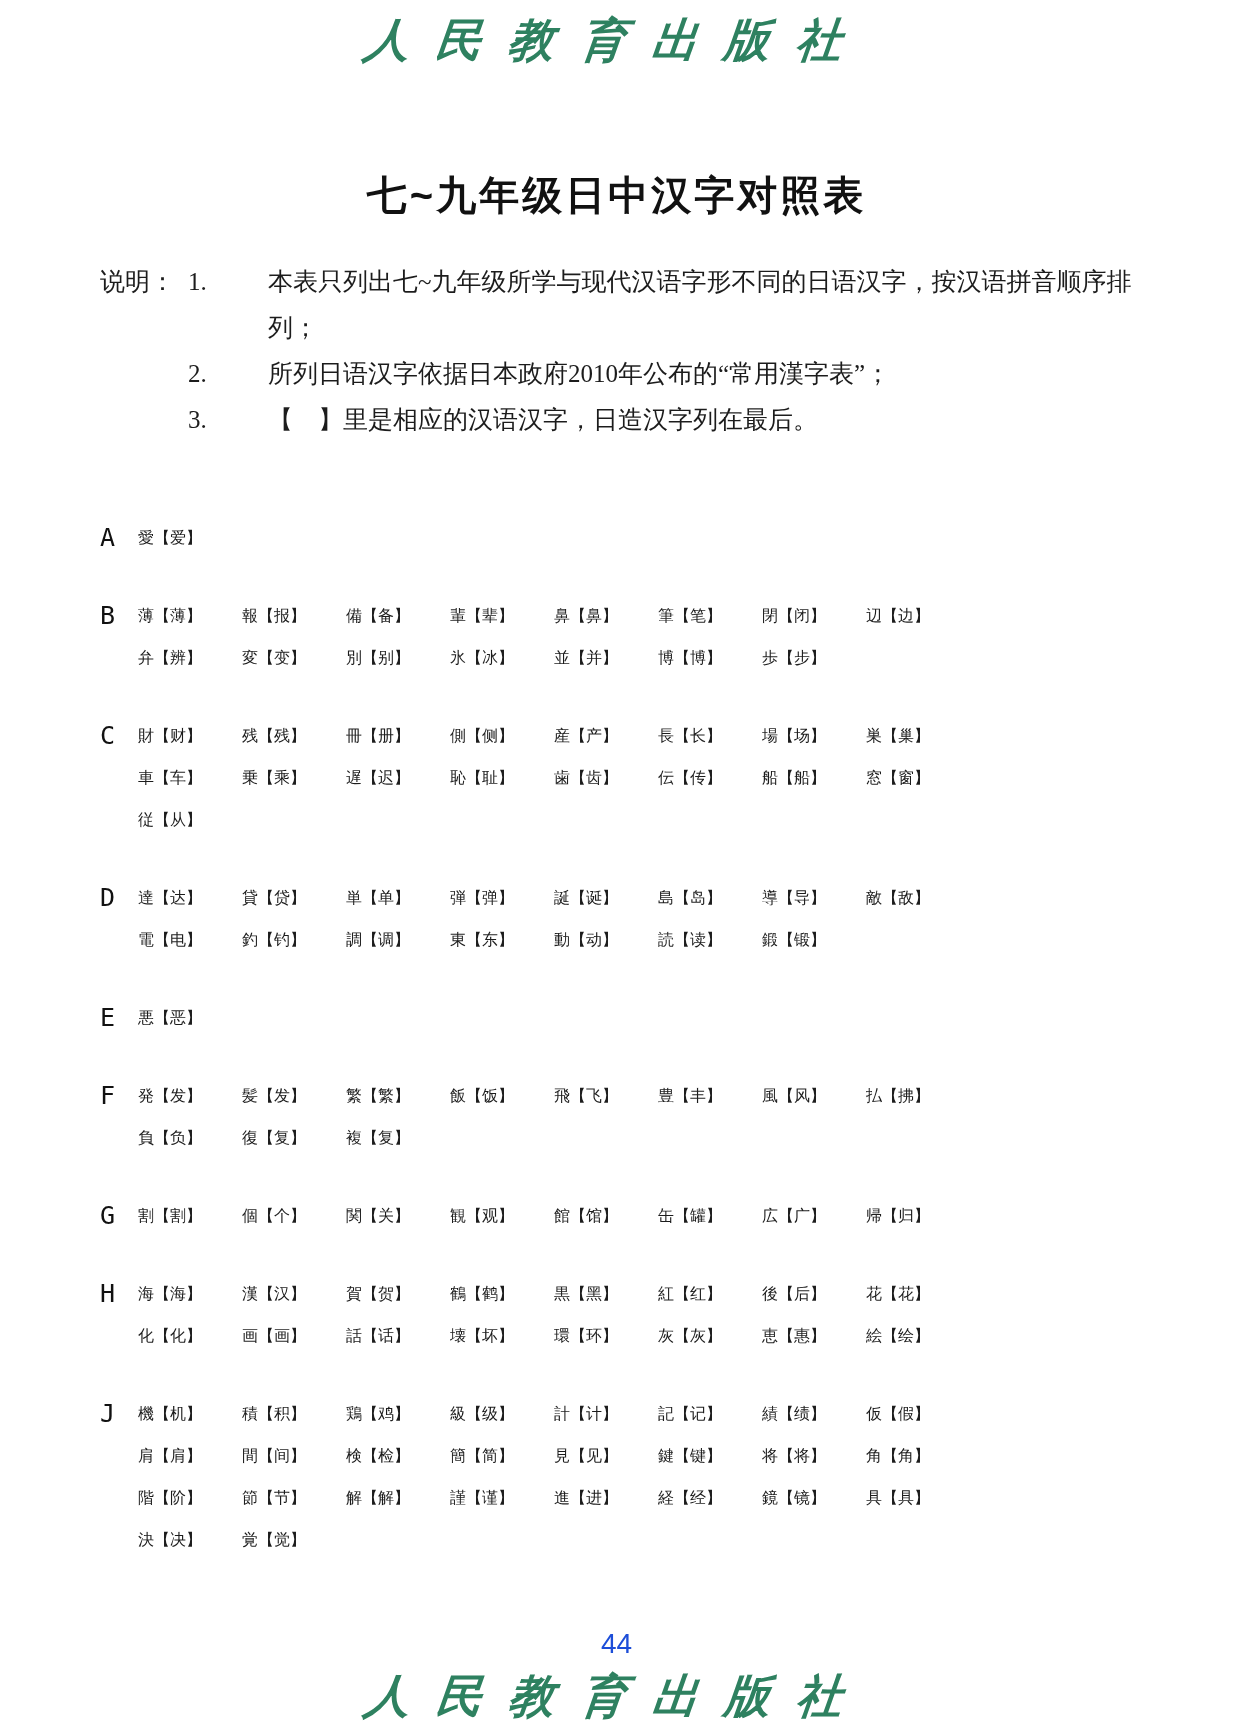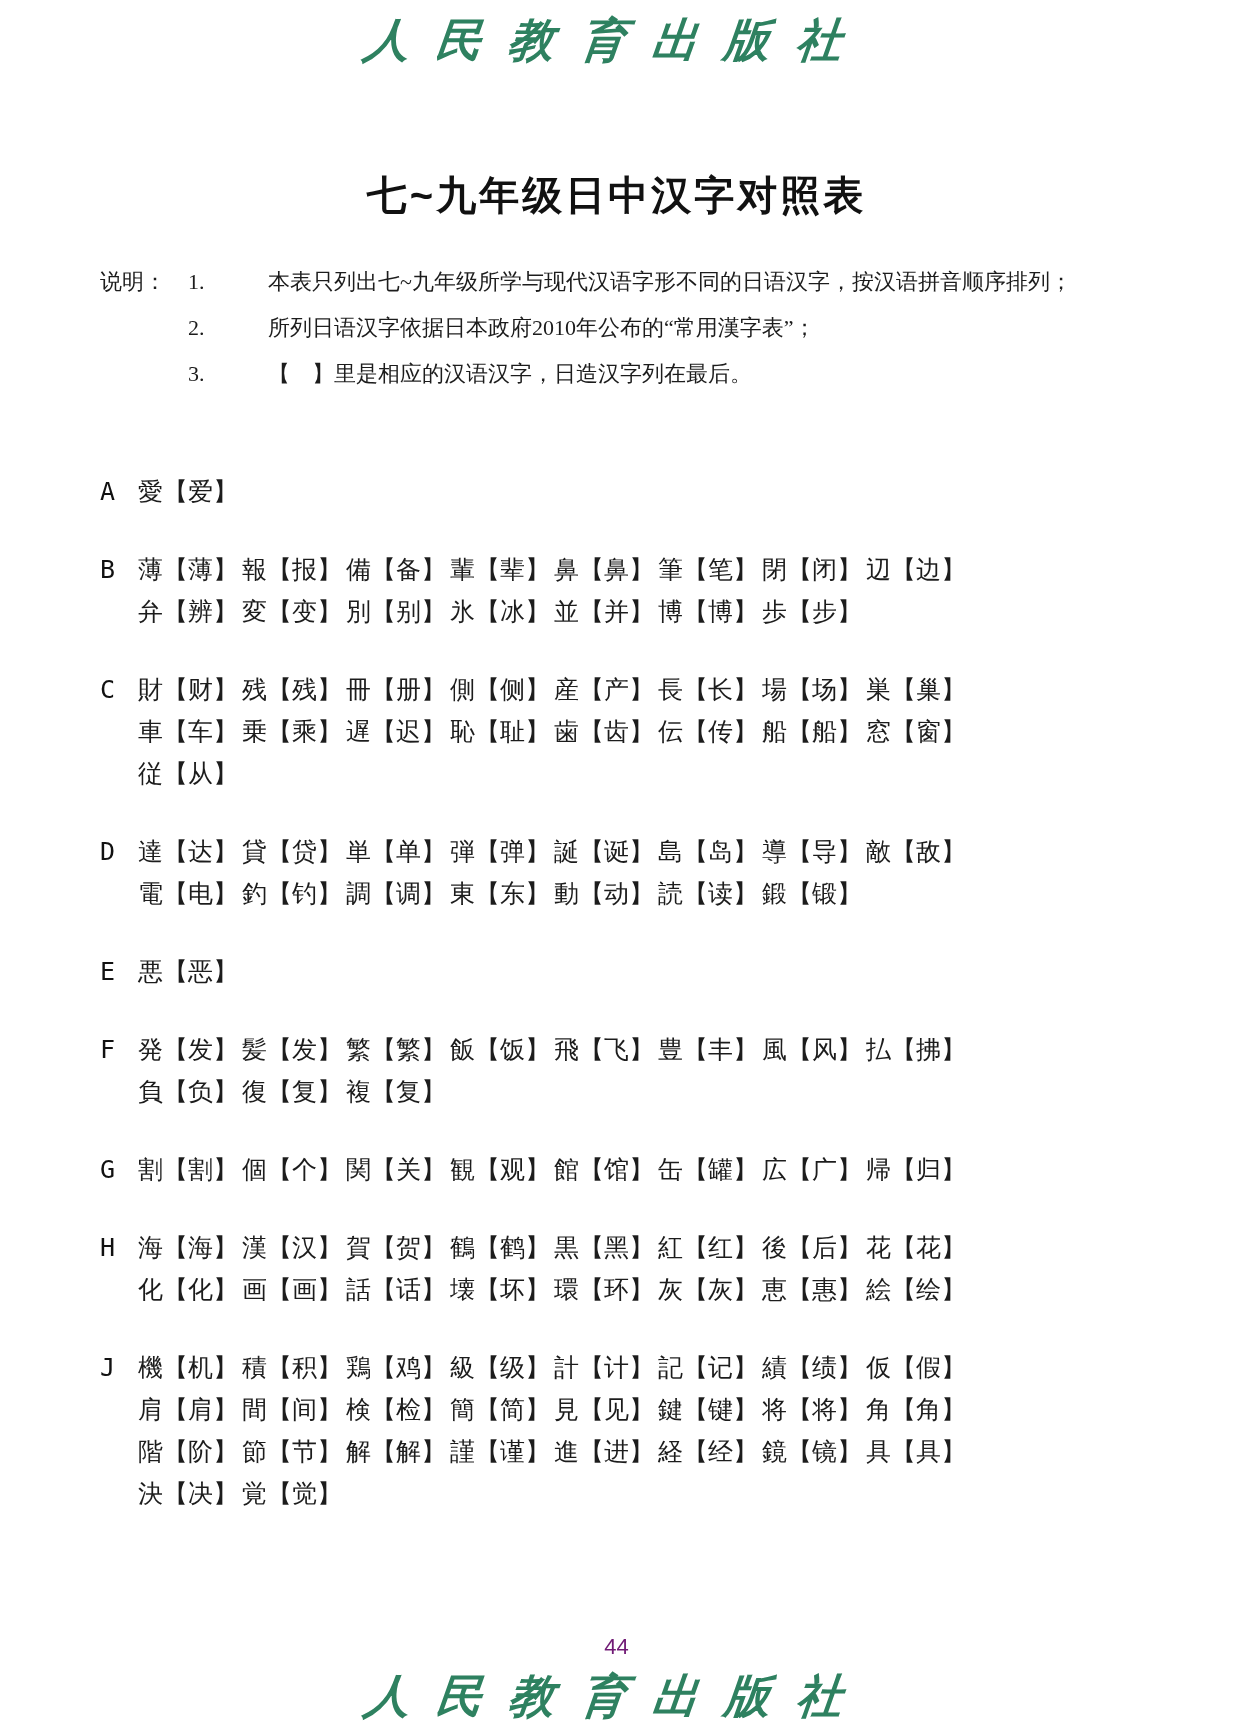--- a/index.html
+++ b/index.html
@@ -41,21 +41,21 @@
     text-align: center;
     font-family: "Liberation Sans", sans-serif;
     font-weight: bold;
     font-size: 40px;
     letter-spacing: 3px;
     color: #111;
   }
 
   .notes {
     margin: 36px 0 0 100px;
-    font-size: 22px;
+    font-size: 25px;
     line-height: 46px;
     width: 1060px;
   }
   .note-line { display: flex; align-items: flex-start; }
   .note-label { flex: 0 0 88px; }
   .note-num { flex: 0 0 44px; }
   .note-text { flex: 1 1 auto; margin-left: 36px; }
 
   .sections { margin: 74px 0 0 100px; }
   .section { display: flex; margin-bottom: 36px; }
@@ -63,34 +63,34 @@
     flex: 0 0 38px;
     font-family: "DejaVu Sans Mono", monospace;
     font-size: 25px;
     line-height: 42px;
     color: #111;
   }
   .section-rows { flex: 1 1 auto; }
   .pairs-row {
     display: grid;
     grid-template-columns: repeat(8, 104px);
-    font-size: 25px;
+    font-size: 16px;
     line-height: 42px;
     white-space: nowrap;
   }
   .pair { letter-spacing: 0px; }
 
   .page-number {
     position: absolute;
     bottom: 76px; left: 0;
     width: 100%;
     text-align: center;
     font-family: "Liberation Sans", sans-serif;
-    font-size: 22px;
-    color: #701a75;
+    font-size: 28px;
+    color: #1d4ed8;
   }
 </style>
 </head>
 <body>
 
 <div class="page">
 
   <div class="logo top">人民教育出版社</div>
 
   <h1 class="title">七~九年级日中汉字对照表</h1>

